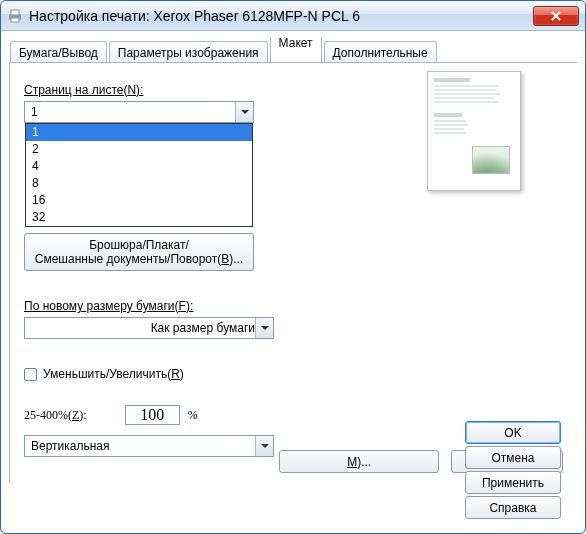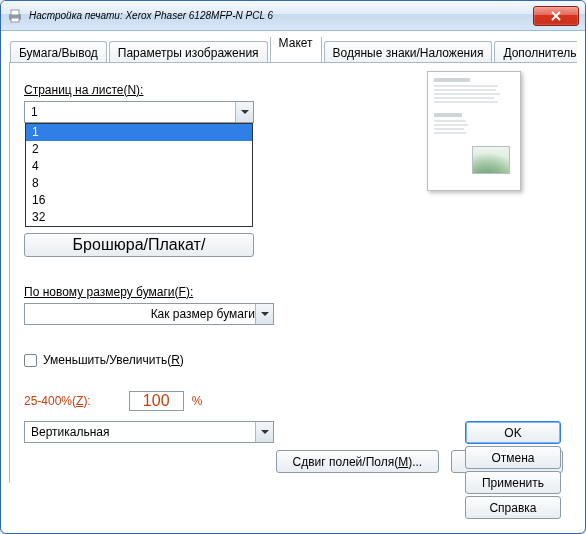--- a/index.html
+++ b/index.html
@@ -25,21 +25,21 @@
     background: linear-gradient(to bottom, #f5f9fd 0%, #e0ebf7 45%, #c7daf0 46%, #d9e7f7 100%);
     border-top-left-radius: 5px;
     border-top-right-radius: 5px;
     border-bottom: 1px solid #9db9d8;
     display: flex;
     align-items: center;
     padding: 0 6px;
   }
   .titlebar .icon { width: 16px; height: 16px; margin-right: 6px; position: relative; }
   .printer-icon svg { display:block; }
-  .titlebar .title { flex: 1; color: #000; font-size: 10px; font-style: italic; }
+  .titlebar .title { flex: 1; color: #000; font-size: 14px; }
   .close-btn {
     width: 46px; height: 20px;
     background: linear-gradient(to bottom, #f29a90 0%, #e4695b 45%, #d6331b 46%, #c9301e 100%);
     border: 1px solid #8b2316;
     border-radius: 3px;
     display:flex; align-items:center; justify-content:center;
     color:#fff; font-weight:bold; font-size:11px;
     box-shadow: inset 0 0 2px rgba(255,255,255,0.5);
     cursor: pointer;
   }
@@ -138,35 +138,35 @@
     padding: 1px 6px; height:17px; line-height:15px;
     font-size:12px;
     cursor: pointer;
   }
   .dropdown-open .opt.sel { background:#2f7fe6; color:#fff; }
   .btn-wide {
     width: 230px;
     border:1px solid #8c9ba8;
     border-radius:3px;
     background: linear-gradient(to bottom, #fdfdfd, #e7edf2);
-    font-size:16px;
+    font-size:12px;
     padding: 4px;
     text-align:center;
     cursor:pointer;
     line-height:14px;
   }
   .sep { height:14px; }
   .checkbox { display:flex; align-items:center; gap:6px; margin-bottom:24px;}
   .checkbox .box { width:13px;height:13px;border:1px solid #78838d;background:#fff;border-radius:2px;}
   .row { display:flex; align-items:center; gap:8px; margin-bottom:10px;}
   .numfield {
     width:55px; height:20px; border:1px solid #8c9ba8; background:#fff;
     text-align:center; font-size:16px; line-height:18px;
   }
-  .disabled { color:#c2410c; }
+  .disabled { color:#000000;font-family:Liberation Serif, serif; }
   .bottom-page-btns {
     position:absolute; right:14px; bottom:10px;
     display:flex; gap:12px;
   }
   .btn {
     height:23px; min-width:90px;
     border:1px solid #8c9ba8; border-radius:3px;
     background: linear-gradient(to bottom, #fdfdfd, #e7edf2);
     font-size:12px; padding: 0 16px;
     display:inline-flex; align-items:center; justify-content:center;
@@ -200,21 +200,20 @@
         <path d="M1 1 L9 9 M9 1 L1 9" stroke="#fff" stroke-width="2"></path>
       </svg>
     </div>
   </div>
 
   <div class="client">
     <div class="tabs">
       <div class="tab">Бумага/Вывод</div>
       <div class="tab">Параметры изображения</div>
       <div class="tab active">Макет</div>
-      <div class="tab">Водяные знаки/Наложения</div>
       <div class="tab">Дополнительные</div>
     </div>
 
     <div class="tabpage">
 
       <div class="preview">
         <div class="pl" style="width:45%"></div>
         <div class="tl" style="width:80%"></div>
         <div class="tl" style="width:78%"></div>
         <div class="tl" style="width:82%"></div>
@@ -243,20 +242,23 @@
             <div class="opt">8</div>
             <div class="opt">16</div>
             <div class="opt">32</div>
           </div>
         </div>
 
         <div style="height:110px"></div>
 
         <div class="btn-wide">
           <div>Брошюра/Плакат/</div>
+          <div>
+            <span>Смешанные документы/Поворот(</span><span class="u">B</span><span>)...</span>
+          </div>
         </div>
 
         <div class="sep"></div>
         <div class="sep"></div>
 
         <div class="label">
           <span>По новому размеру бумаги(</span><span class="u">F</span><span>):</span>
         </div>
         <div class="combo" style="width:250px;text-align:right;">
           <div class="val">Как размер бумаги</div>
@@ -283,21 +285,20 @@
         </div>
 
         <div class="combo" style="width:250px;">
           <div class="val">Вертикальная</div>
           <div class="arrow"></div>
         </div>
       </div>
 
       <div class="bottom-page-btns">
         <div class="btn" style="min-width:160px">
-          <span>Сдвиг полей/Поля(</span>
             <span class="u">M</span>
             <span>)...</span>
         </div>
         <div class="btn" style="min-width:110px">
           <span>П</span>
             <span class="u">о</span>
             <span> умолчанию</span>
         </div>
       </div>
     </div>

